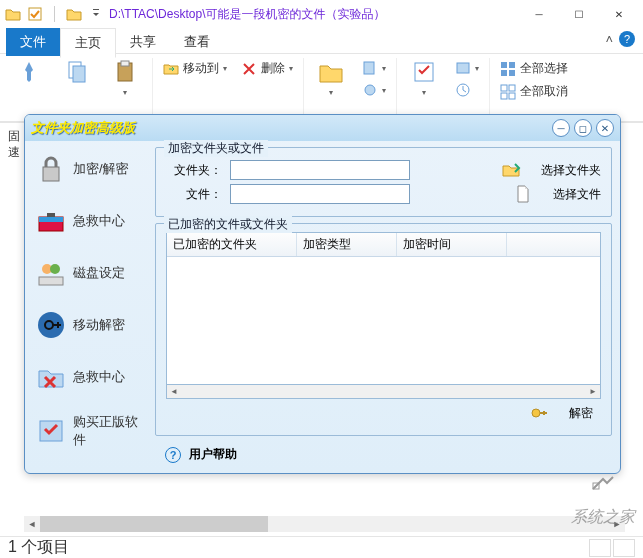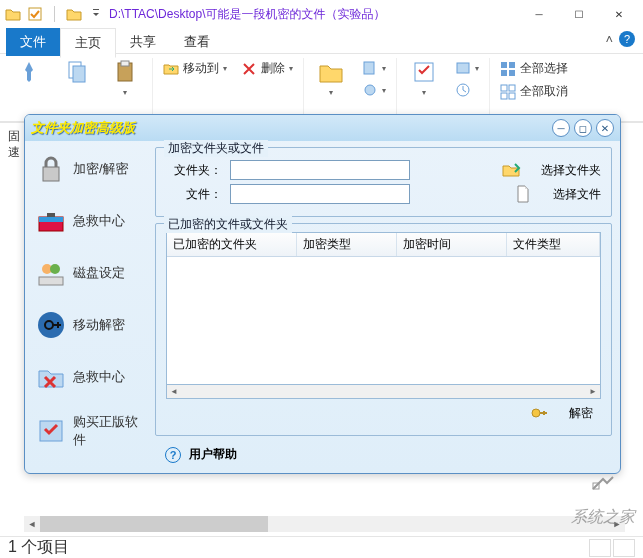--- a/index.html
+++ b/index.html
@@ -380,21 +380,20 @@
         </div>
       </div>
 
       <div class="fieldset listgroup">
         <div class="legend">已加密的文件或文件夹</div>
         <div class="lv">
           <div class="lv-head">
             <div style="width:130px">已加密的文件夹</div>
             <div style="width:100px">加密类型</div>
             <div style="width:110px">加密时间</div>
-            <div style="flex:1">文件类型</div>
           </div>
         </div>
         <div class="lv-scroll">
           <div class="arr">◄</div>
             <div class="trk"></div>
             <div class="arr">►</div>
         </div>
         <div class="decrypt-row">
           <div class="fbtn">
             <span class="fic">

